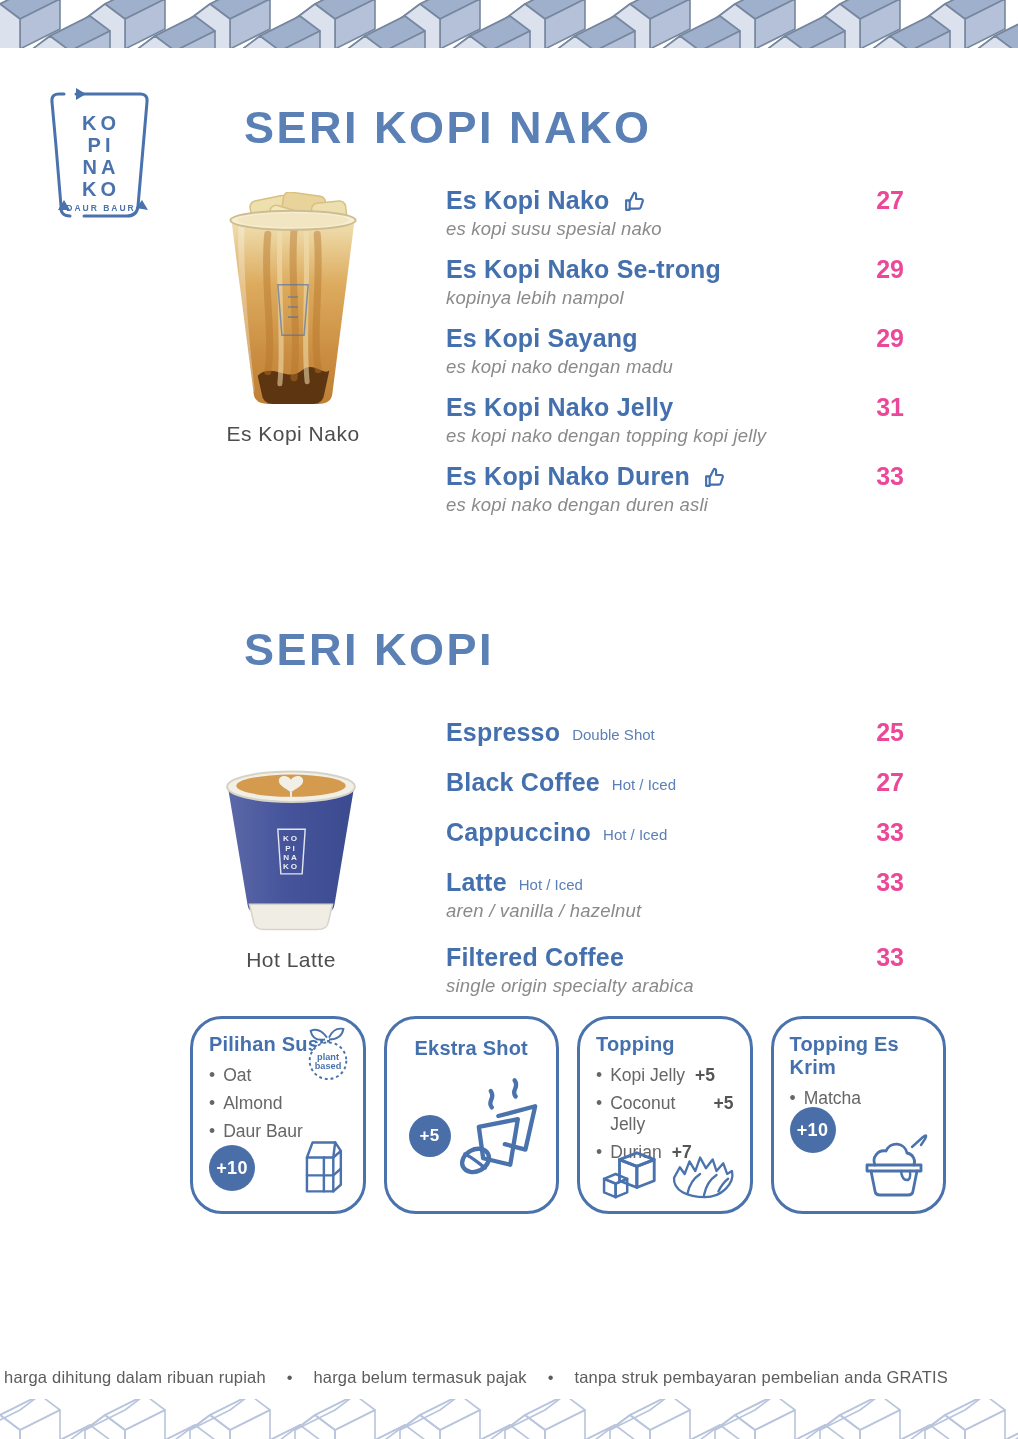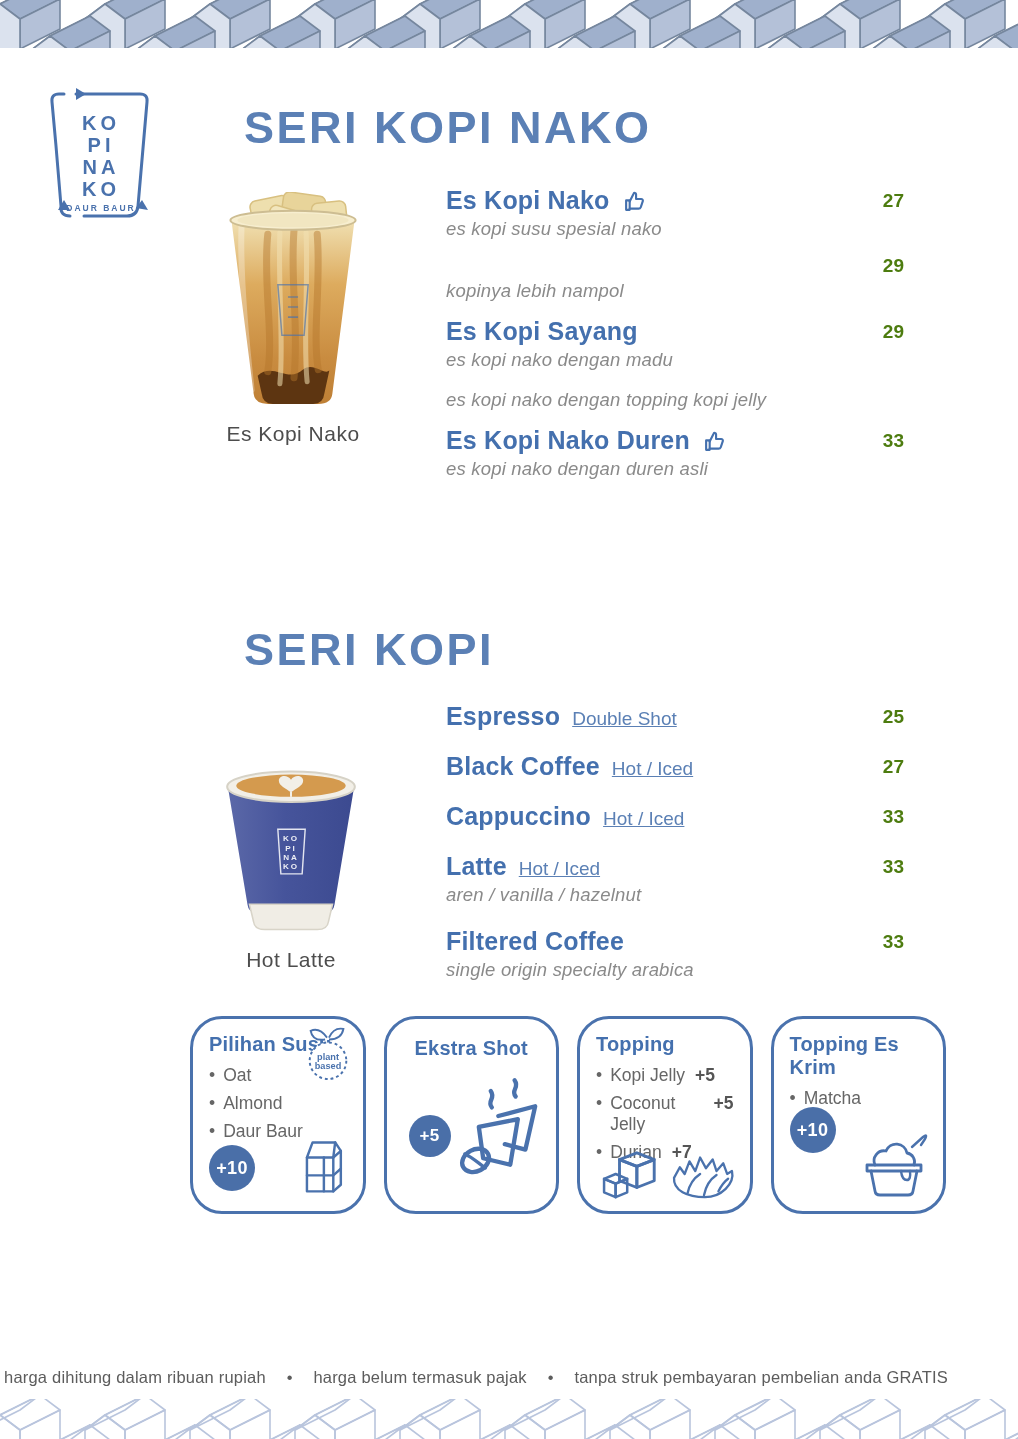--- a/index.html
+++ b/index.html
@@ -21,28 +21,28 @@
 
   
   .product{position:absolute;width:170px;text-align:center;}
   .product-1{left:208px;top:192px;}
   .product-2{left:206px;top:752px;}
   .product-caption{margin-top:4px;font-size:21px;color:#4d4d4d;letter-spacing:.5px;}
 
   
   .menu-items{position:absolute;left:446px;width:458px;display:flex;flex-direction:column;}
   .items-1{top:186px;}
-  .items-2{top:702px;}
+  .items-2{top:718px;}
   .menu-item{margin-bottom:15px;}
   .items-2 .menu-item{margin-bottom:21px;}
   .menu-line{display:flex;align-items:center;}
   .item-name{font-weight:bold;font-size:25px;color:#4470ae;letter-spacing:.2px;white-space:nowrap;}
-  .item-variant{font-size:19px;color:#5b80b5;margin-left:12px;white-space:nowrap;padding-top:4px;text-decoration:underline;}
+  .item-variant{font-size:15px;color:#5b80b5;margin-left:12px;white-space:nowrap;padding-top:4px;}
   .thumb{margin-left:12px;display:flex;align-items:center;}
-  .item-price{margin-left:auto;font-weight:bold;font-size:19px;color:#4d7c0f;}
+  .item-price{margin-left:auto;font-weight:bold;font-size:25px;color:#ec4899;}
   .item-desc{font-style:italic;font-size:18.5px;color:#8a8a8a;margin-top:3px;letter-spacing:.2px;}
 
   
   .addons{position:absolute;left:190px;top:1016px;width:756px;display:flex;gap:18px;}
   .addon-box{flex:1;height:198px;border:3px solid #4a72ad;border-radius:32px;
     position:relative;background:#fff;padding:14px 16px;box-sizing:border-box;}
   .box-title{font-weight:bold;font-size:20px;color:#4470ae;letter-spacing:.2px;}
   .box-title.center{text-align:center;margin-top:4px;}
   .box-list{margin-top:9px;display:flex;flex-direction:column;gap:7px;}
   .box-li{font-size:17.5px;color:#666;display:flex;align-items:baseline;}
@@ -173,34 +173,40 @@
               <path d="M3.5 10.5 h3 v8 h-3 z"></path>
               <path d="M6.5 11.5 l3.4-6.8 c.4-.9 2-.6 2 .5 v4.1 h4.3 c1 0 1.7.9 1.4 1.8 l-1.7 5.1 c-.3.8-1 1.3-1.9 1.3 H6.5"></path>
             </svg>
           </span>
           <span class="item-price">27</span>
         </div>
         <div class="item-desc">es kopi susu spesial nako</div>
       </div>
       <div class="menu-item">
         <div class="menu-line">
+          <span class="item-name">Es Kopi Nako Se-trong</span>
 
           <span class="item-price">29</span>
         </div>
         <div class="item-desc">kopinya lebih nampol</div>
       </div>
       <div class="menu-item">
         <div class="menu-line">
           <span class="item-name">Es Kopi Sayang</span>
 
           <span class="item-price">29</span>
         </div>
         <div class="item-desc">es kopi nako dengan madu</div>
       </div>
       <div class="menu-item">
+        <div class="menu-line">
+          <span class="item-name">Es Kopi Nako Jelly</span>
+
+          <span class="item-price">31</span>
+        </div>
         <div class="item-desc">es kopi nako dengan topping kopi jelly</div>
       </div>
       <div class="menu-item">
         <div class="menu-line">
           <span class="item-name">Es Kopi Nako Duren</span>
 
           <span class="thumb">
             <svg width="26" height="26" viewBox="0 0 22 22" fill="none" stroke="#4470ae" stroke-width="1.8" stroke-linejoin="round" stroke-linecap="round">
               <path d="M3.5 10.5 h3 v8 h-3 z"></path>
               <path d="M6.5 11.5 l3.4-6.8 c.4-.9 2-.6 2 .5 v4.1 h4.3 c1 0 1.7.9 1.4 1.8 l-1.7 5.1 c-.3.8-1 1.3-1.9 1.3 H6.5"></path>

